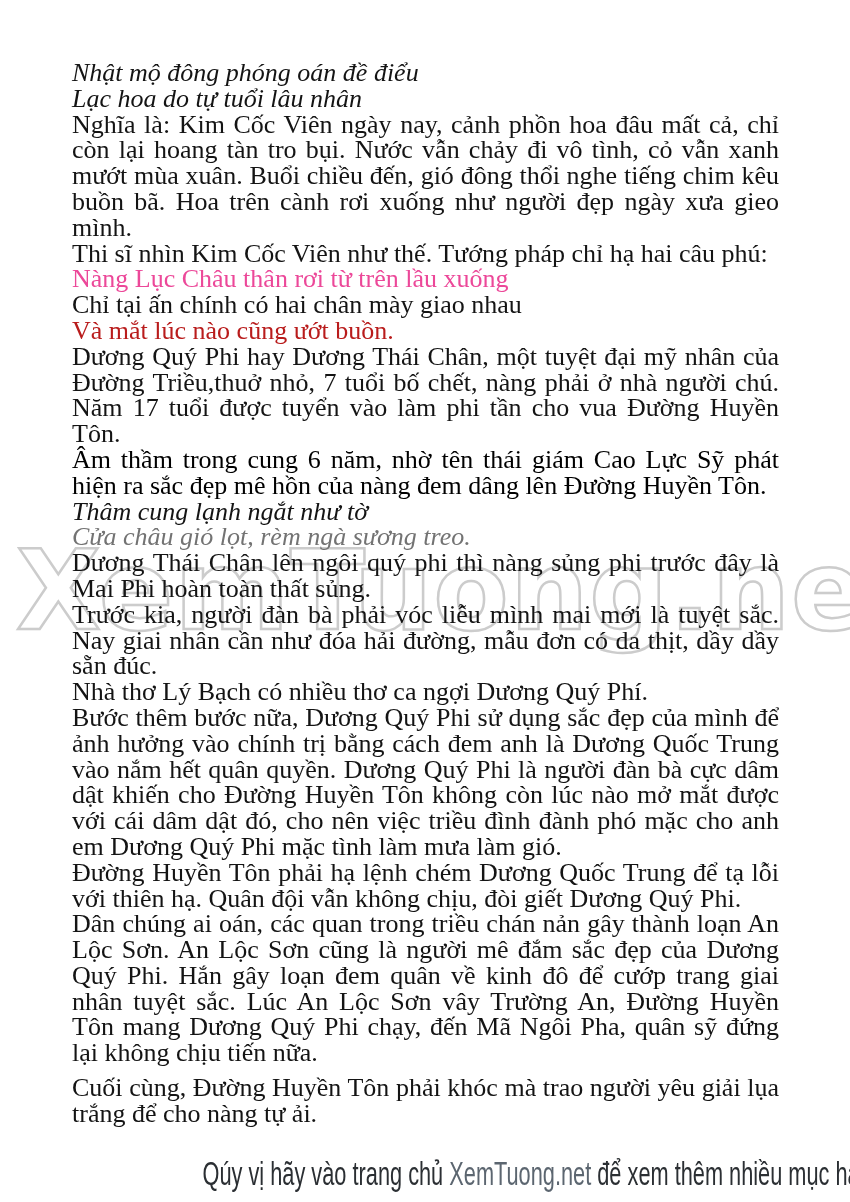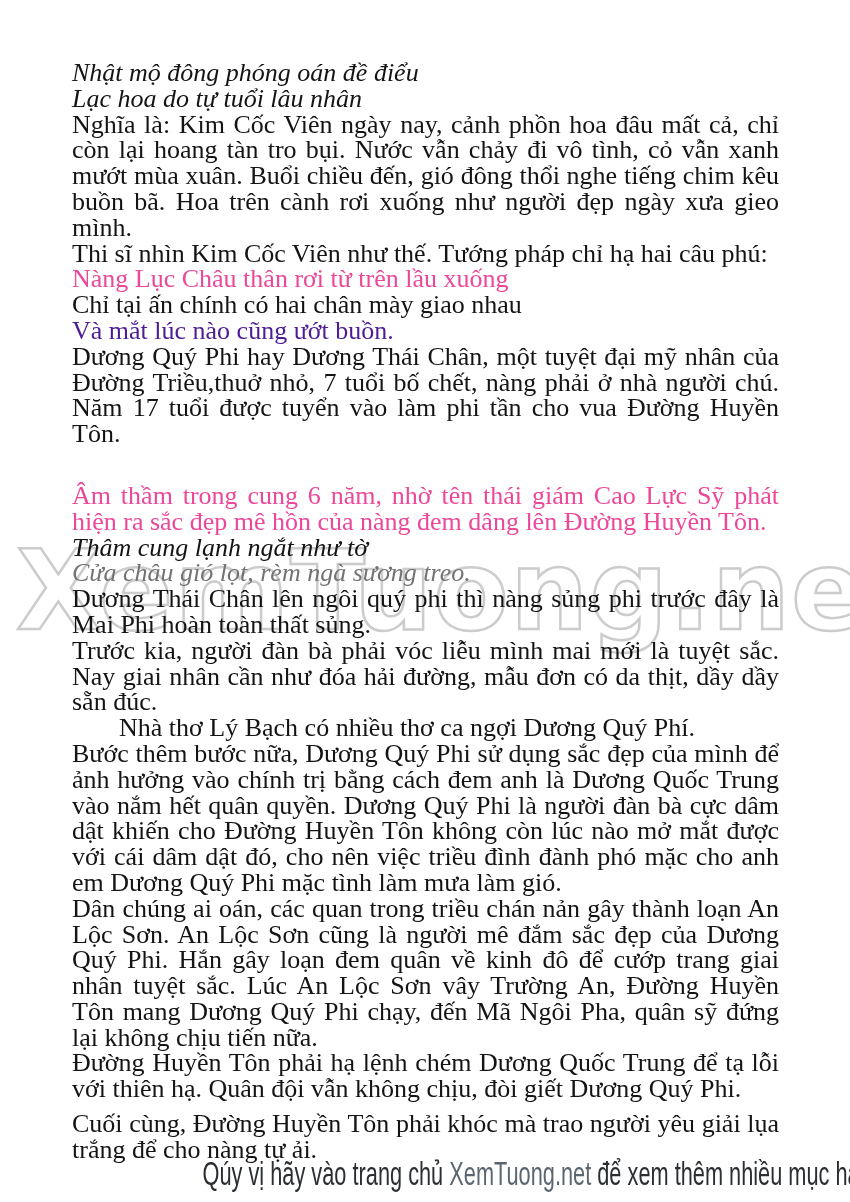--- a/index.html
+++ b/index.html
@@ -77,31 +77,31 @@
 
   <div class="watermark">XemTuong.net</div>
 
   <div class="content">
       <p class="para italic" style="color: rgb(20, 20, 20);">Nhật mộ đông phóng oán đề điểu</p>
       <p class="para italic" style="color: rgb(20, 20, 20);">Lạc hoa do tự tuổi lâu nhân</p>
       <p class="para" style="color: rgb(20, 20, 20);">Nghĩa là: Kim Cốc Viên ngày nay, cảnh phồn hoa đâu mất cả, chỉ còn lại hoang tàn tro bụi. Nước vẫn chảy đi vô tình, cỏ vẫn xanh mướt mùa xuân. Buổi chiều đến, gió đông thổi nghe tiếng chim kêu buồn bã. Hoa trên cành rơi xuống như người đẹp ngày xưa gieo mình.</p>
       <p class="para" style="color: rgb(20, 20, 20);">Thi sĩ nhìn Kim Cốc Viên như thế. Tướng pháp chỉ hạ hai câu phú:</p>
       <p class="para" style="color: #ec4899;">Nàng Lục Châu thân rơi từ trên lầu xuống</p>
       <p class="para" style="color: rgb(20, 20, 20);">Chỉ tại ấn chính có hai chân mày giao nhau</p>
-      <p class="para" style="color: #4c1d95;">Và mắt lúc nào cũng ướt buồn.</p>
+      <p class="para" style="color: #b91c1c;">Và mắt lúc nào cũng ướt buồn.</p>
       <p class="para" style="color: rgb(20, 20, 20);">Dương Quý Phi hay Dương Thái Chân, một tuyệt đại mỹ nhân của Đường Triều,thuở nhỏ, 7 tuổi bố chết, nàng phải ở nhà người chú. Năm 17 tuổi được tuyển vào làm phi tần cho vua Đường Huyền Tôn.</p>
-      <p class="para" style="color: #ec4899; margin-top: 36px;">Âm thầm trong cung 6 năm, nhờ tên thái giám Cao Lực Sỹ phát hiện ra sắc đẹp mê hồn của nàng đem dâng lên Đường Huyền Tôn.</p>
+      <p class="para" style="color: #000000;">Âm thầm trong cung 6 năm, nhờ tên thái giám Cao Lực Sỹ phát hiện ra sắc đẹp mê hồn của nàng đem dâng lên Đường Huyền Tôn.</p>
       <p class="para italic" style="color: rgb(20, 20, 20);">Thâm cung lạnh ngắt như tờ</p>
       <p class="para italic" style="color: #737373;">Cửa châu gió lọt, rèm ngà sương treo.</p>
       <p class="para" style="color: rgb(20, 20, 20);">Dương Thái Chân lên ngôi quý phi thì nàng sủng phi trước đây là Mai Phi hoàn toàn thất sủng.</p>
       <p class="para" style="color: rgb(20, 20, 20);">Trước kia, người đàn bà phải vóc liễu mình mai mới là tuyệt sắc. Nay giai nhân cần như đóa hải đường, mẫu đơn có da thịt, dầy dầy sẵn đúc.</p>
-      <p class="para" style="color: rgb(20, 20, 20); margin-left: 47px;">Nhà thơ Lý Bạch có nhiều thơ ca ngợi Dương Quý Phí.</p>
+      <p class="para" style="color: rgb(20, 20, 20);">Nhà thơ Lý Bạch có nhiều thơ ca ngợi Dương Quý Phí.</p>
       <p class="para" style="color: rgb(20, 20, 20);">Bước thêm bước nữa, Dương Quý Phi sử dụng sắc đẹp của mình để ảnh hưởng vào chính trị bằng cách đem anh là Dương Quốc Trung vào nắm hết quân quyền. Dương Quý Phi là người đàn bà cực dâm dật khiến cho Đường Huyền Tôn không còn lúc nào mở mắt được với cái dâm dật đó, cho nên việc triều đình đành phó mặc cho anh em Dương Quý Phi mặc tình làm mưa làm gió.</p>
+      <p class="para" style="color: rgb(20, 20, 20);">Đường Huyền Tôn phải hạ lệnh chém Dương Quốc Trung để tạ lỗi với thiên hạ. Quân đội vẫn không chịu, đòi giết Dương Quý Phi.</p>
       <p class="para" style="color: rgb(20, 20, 20);">Dân chúng ai oán, các quan trong triều chán nản gây thành loạn An Lộc Sơn. An Lộc Sơn cũng là người mê đắm sắc đẹp của Dương Quý Phi. Hắn gây loạn đem quân về kinh đô để cướp trang giai nhân tuyệt sắc. Lúc An Lộc Sơn vây Trường An, Đường Huyền Tôn mang Dương Quý Phi chạy, đến Mã Ngôi Pha, quân sỹ đứng lại không chịu tiến nữa.</p>
-      <p class="para" style="color: rgb(20, 20, 20);">Đường Huyền Tôn phải hạ lệnh chém Dương Quốc Trung để tạ lỗi với thiên hạ. Quân đội vẫn không chịu, đòi giết Dương Quý Phi.</p>
       <p class="para" style="color: rgb(20, 20, 20); margin-top: 9px;">Cuối cùng, Đường Huyền Tôn phải khóc mà trao người yêu giải lụa trắng để cho nàng tự ải.</p>
     </div>
 
   <div class="footer">
     <div class="footer-inner" style="color: rgb(43, 47, 51);">
       <span>Qúy vị hãy vào trang chủ </span><span class="site" style="color: rgb(92, 102, 112);">XemTuong.net</span><span> để xem thêm nhiều mục hay khác</span>
     </div>
   </div>
 
 </div>

